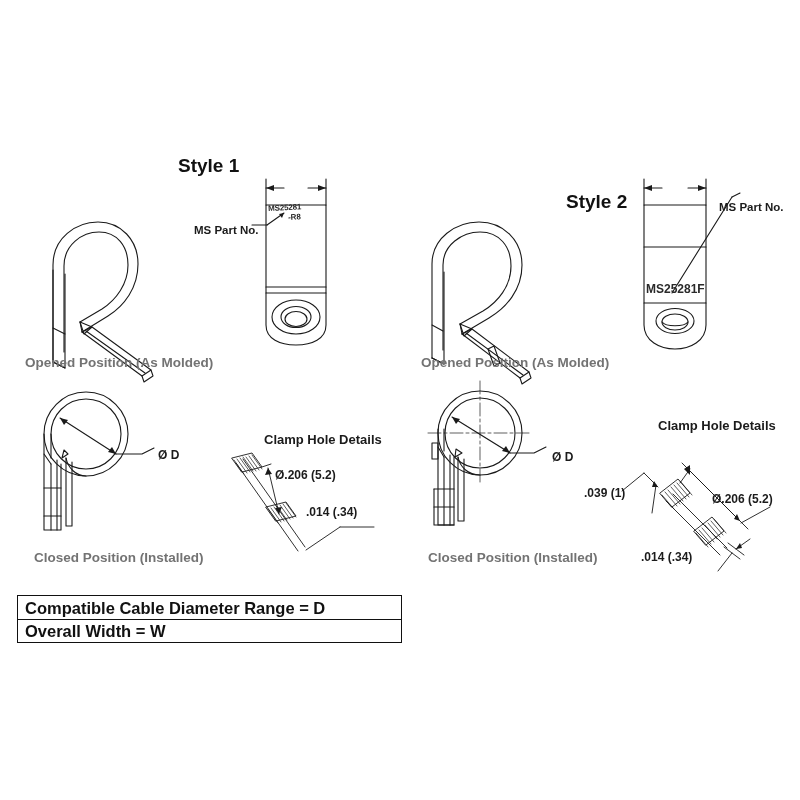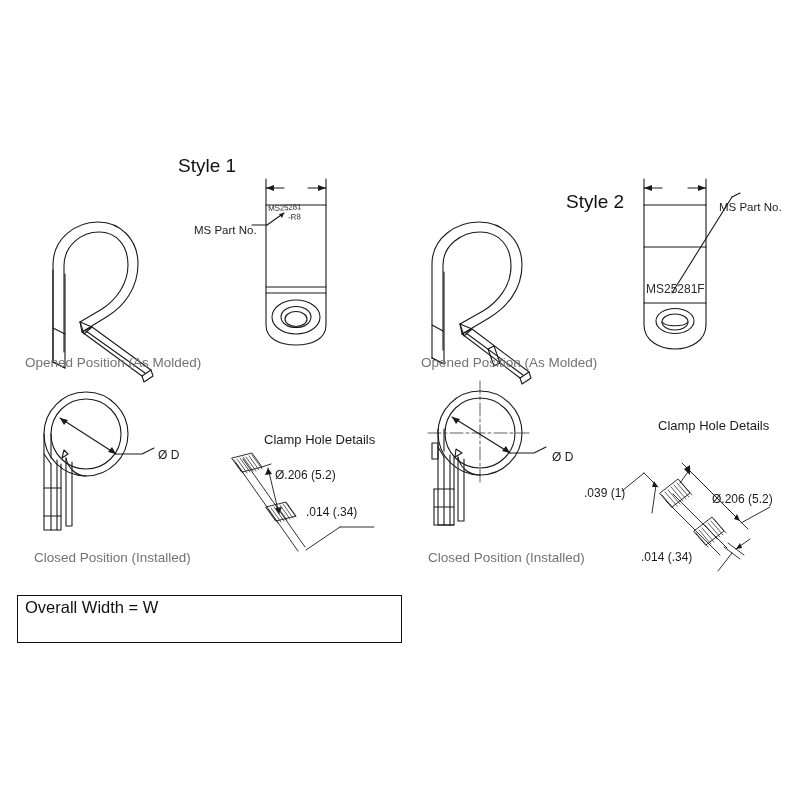--- a/index.html
+++ b/index.html
@@ -13,20 +13,21 @@
     position: relative;
     font-family: "Liberation Sans", sans-serif;
     color: #1a1a1a;
     overflow: hidden;
   }
   #sheet {
     position: absolute;
     left: 0; top: 0;
     width: 800px;
     height: 800px;
+    font-weight: bold;
   }
   .txt { position: absolute; white-space: nowrap; }
   .style-title { font-size: 19px; color: #111; }
   .caption { font-size: 13.5px; color: #737373; }
   .leader-label { font-size: 11.5px; color: #1b1b1b; }
   .dim-label { font-size: 12px; color: #1b1b1b; }
   .detail-title { font-size: 13px; color: #1b1b1b; }
   .dim-letter { font-size: 12px; color: #1b1b1b; }
   .pn-text {
     font-size: 8px;
@@ -347,16 +348,17 @@
       <path d="M 132,108 L 118,126"></path>
       <path d="M 136,104 L 134,122" opacity="0"></path>
     </g>
   </svg>
 
   <div class="txt dim-label" style="left:584px; top:486px;">.039 (1)</div>
   <div class="txt dim-label" style="left:712px; top:492px;">Ø.206 (5.2)</div>
   <div class="txt dim-label" style="left:641px; top:550px;">.014 (.34)</div>
 
   <div class="legend-box" style="left:17px; top:595px; width:385px; height:48px;">
+    <div class="legend-row divided" style="height:24px; line-height:22px;">Compatible Cable Diameter Range = D</div>
     <div class="legend-row" style="height:23px; line-height:21px;">Overall Width = W</div>
   </div>
 
 </div>
 
 </body></html>

